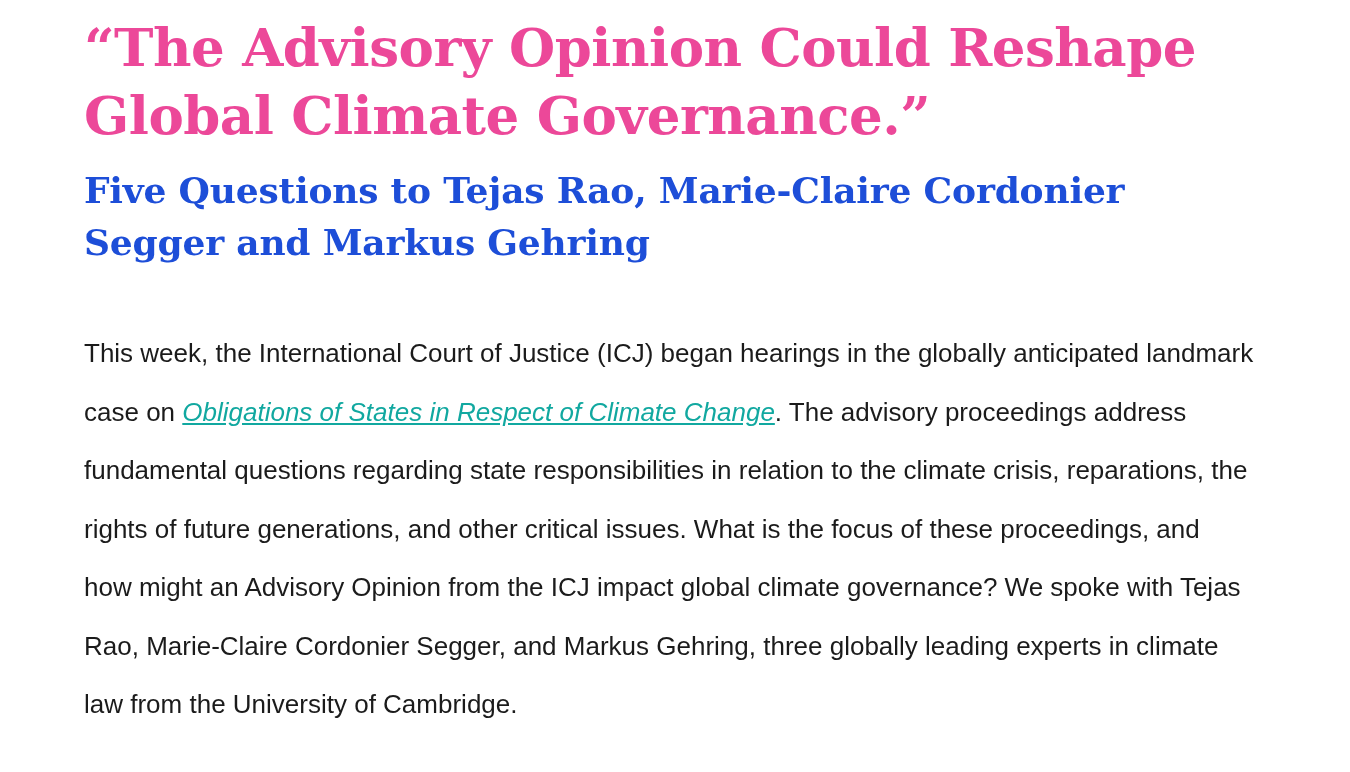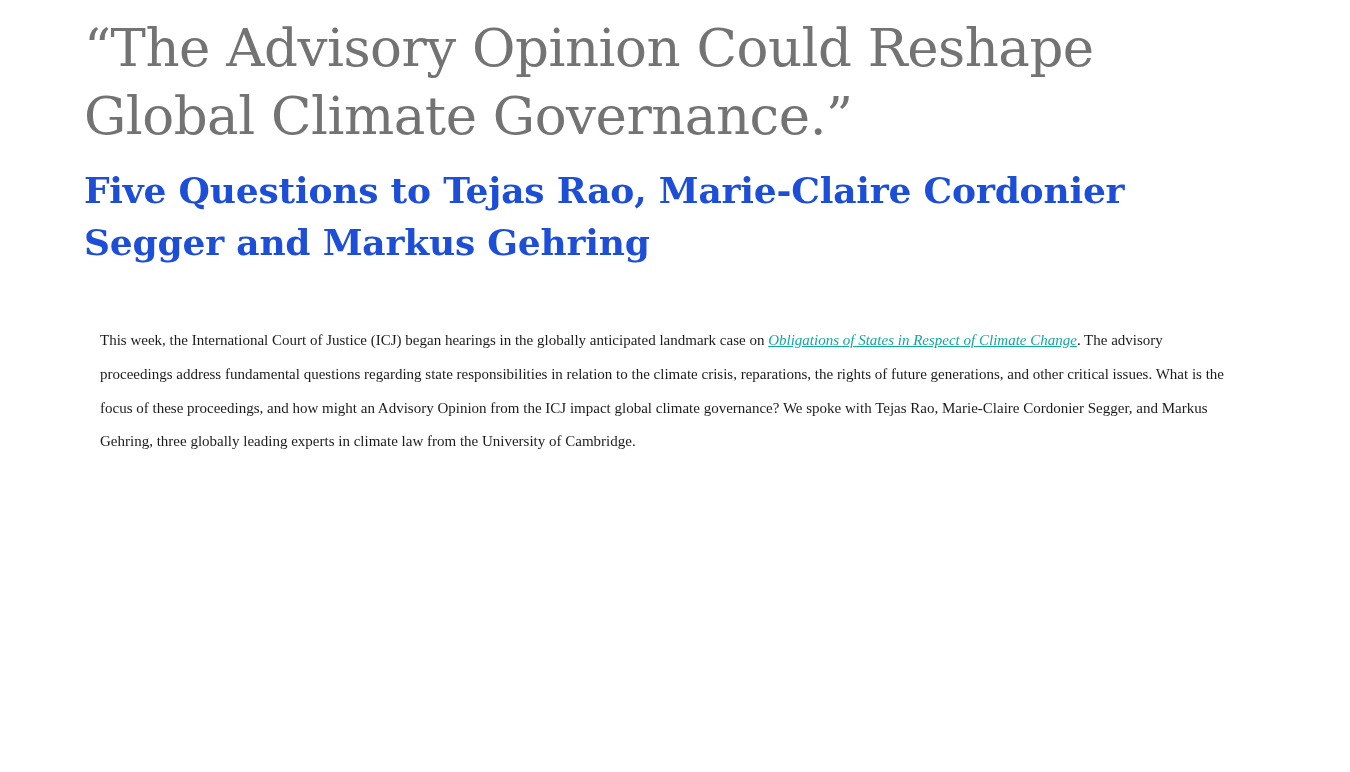--- a/index.html
+++ b/index.html
@@ -12,48 +12,48 @@
     height: 772px;
     overflow: hidden;
     font-family: "DejaVu Sans", sans-serif;
   }
   .page {
     padding: 14px 96px 0 84px;
     box-sizing: border-box;
   }
   .article-title {
     font-family: "DejaVu Serif", serif;
-    font-weight: normal;
+    font-weight: bold;
     font-size: 53px;
     line-height: 1.28;
-    color: #737373;
+    color: #ec4899;
     letter-spacing: -0.5px;
     margin: 0;
     max-width: 1140px;
   }
   .article-subtitle {
     font-family: "DejaVu Serif", serif;
     font-weight: bold;
     font-size: 36px;
     line-height: 1.45;
     color: #1d4ed8;
     margin: 14px 0 0 0;
     max-width: 1150px;
     letter-spacing: -0.2px;
   }
   .article-body {
     margin-top: 56px;
     max-width: 1180px;
   }
   .article-body p {
-    font-family: Liberation Serif, serif;
-    font-size: 15px;
+    font-family: Liberation Sans, sans-serif;
+    font-size: 26px;
     line-height: 2.25;
     color: #1b1b1b;
-    margin: 16px;
+    margin: 0;
   }
   .inline-link {
     color: #11a8a0;
     text-decoration: underline;
     font-style: italic;
     cursor: pointer;
   }
 </style>
 </head>
 <body>

